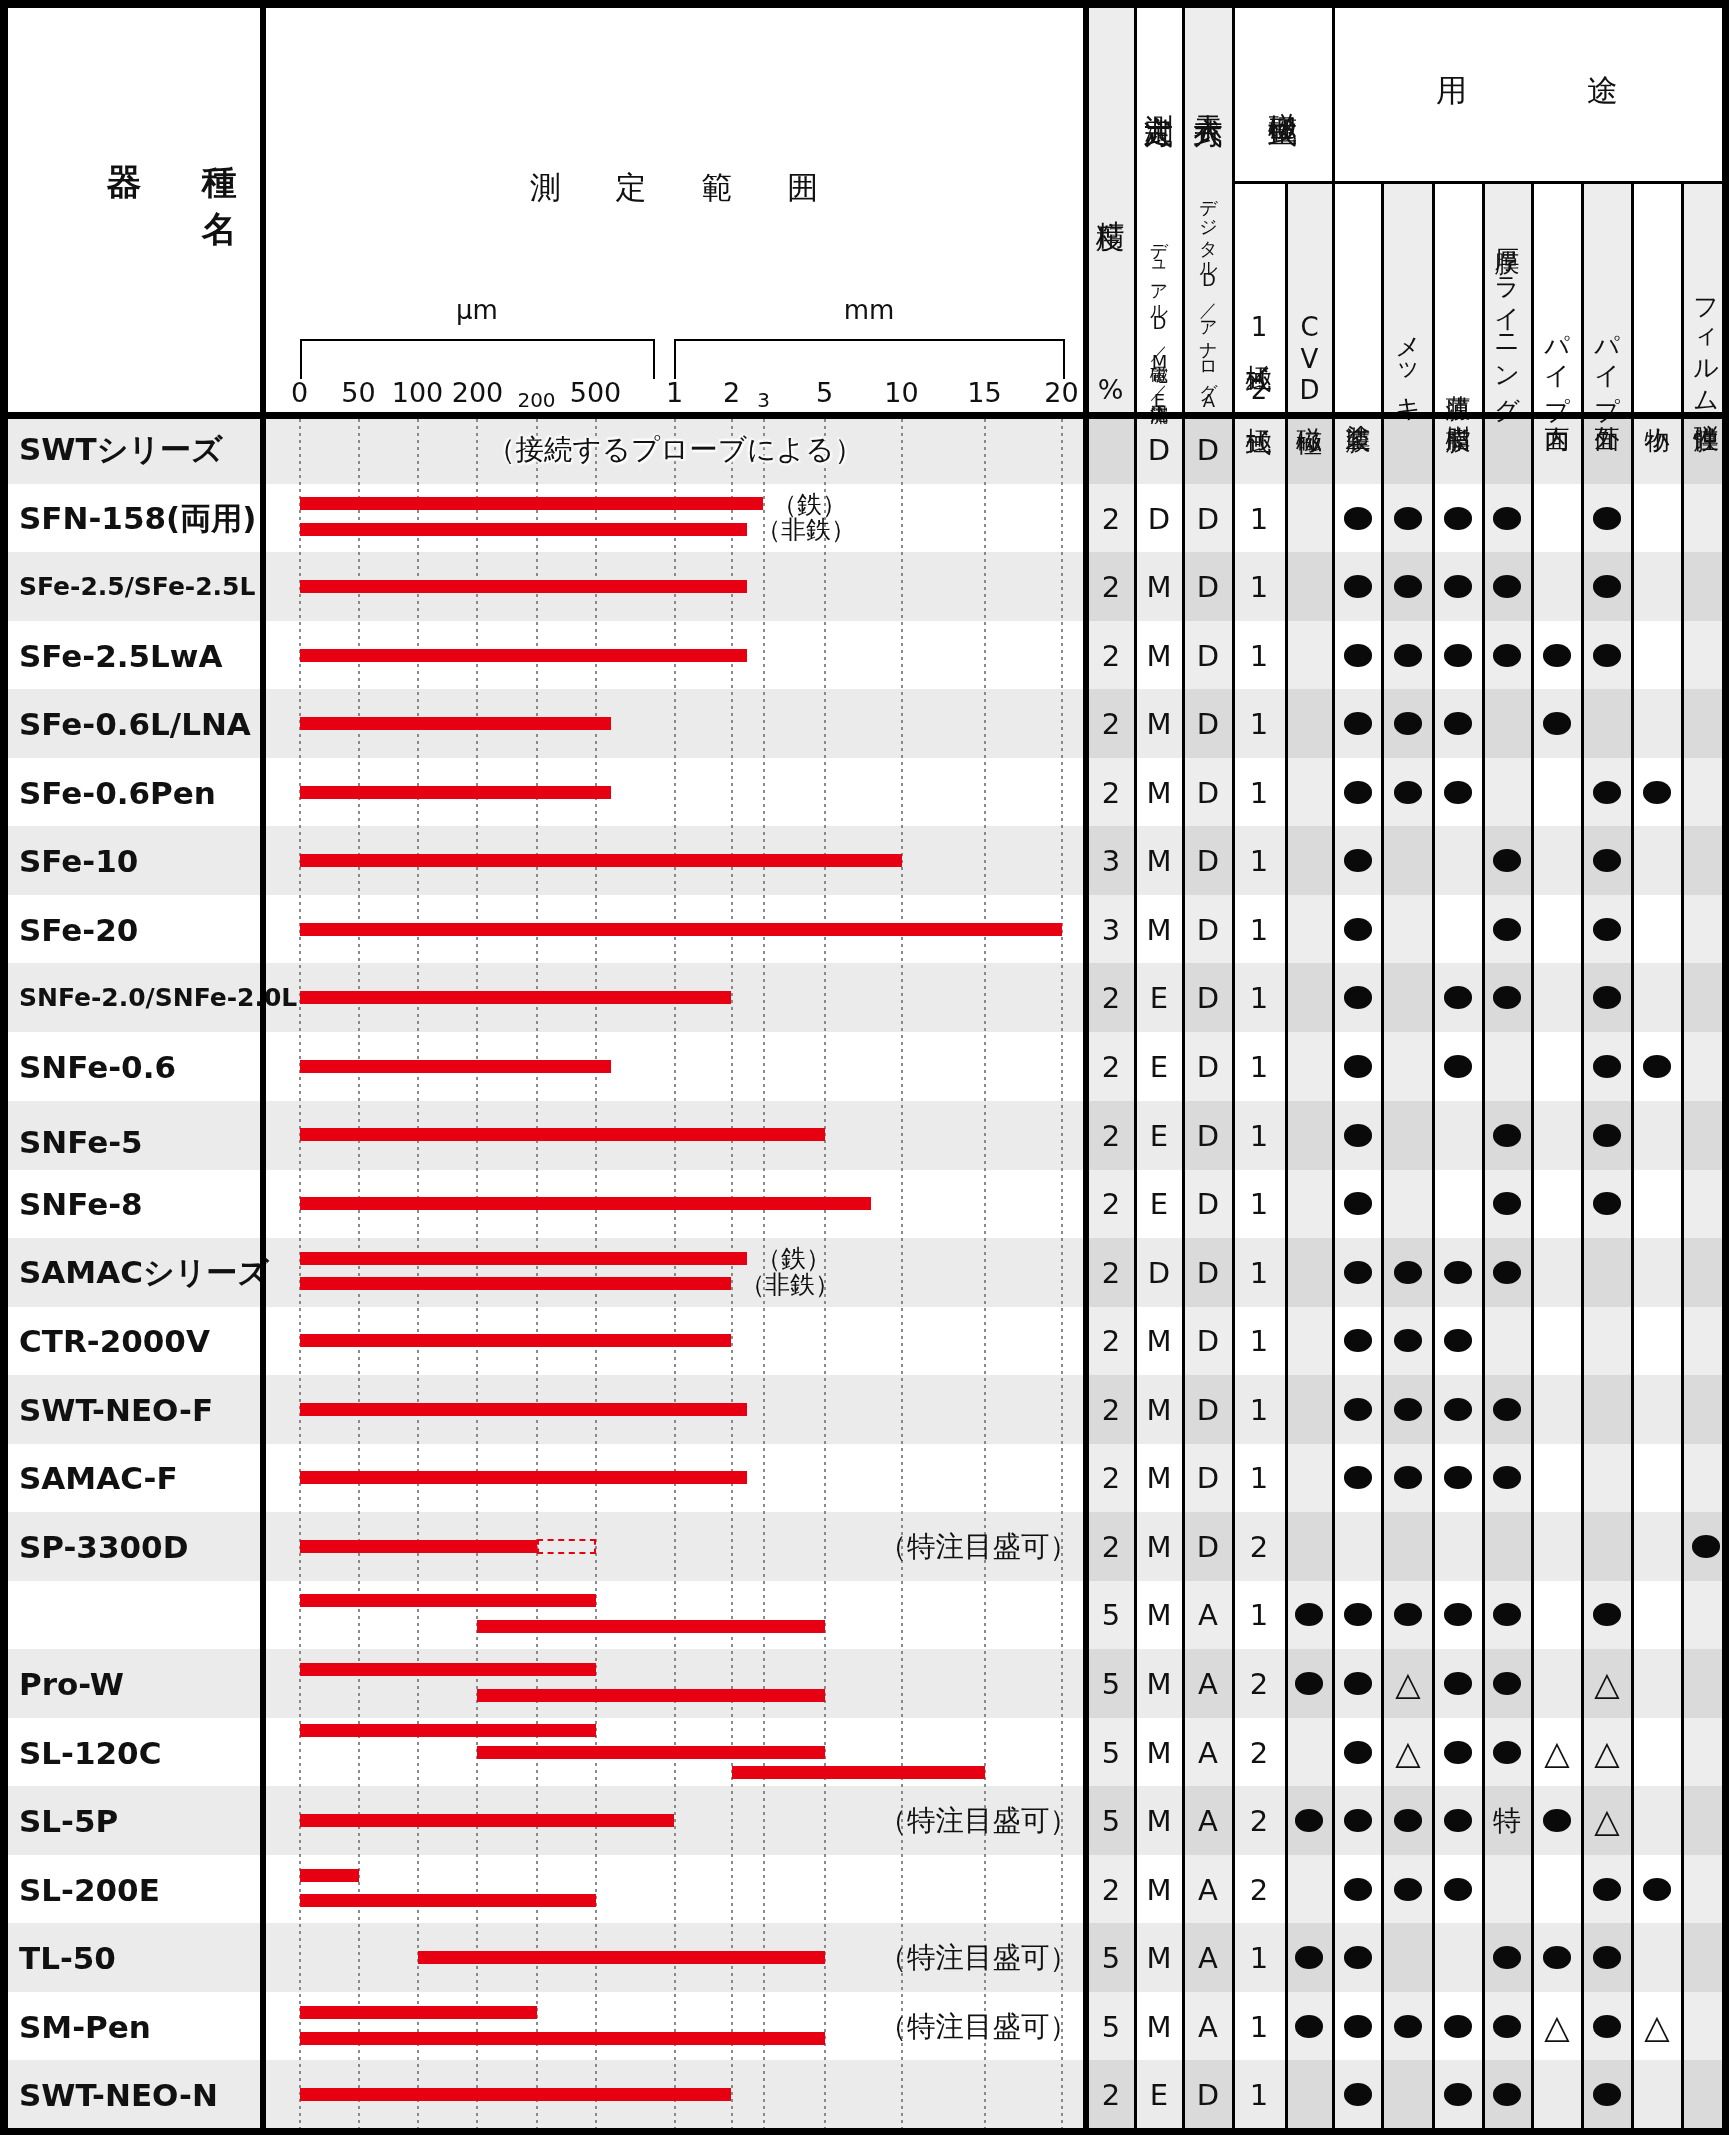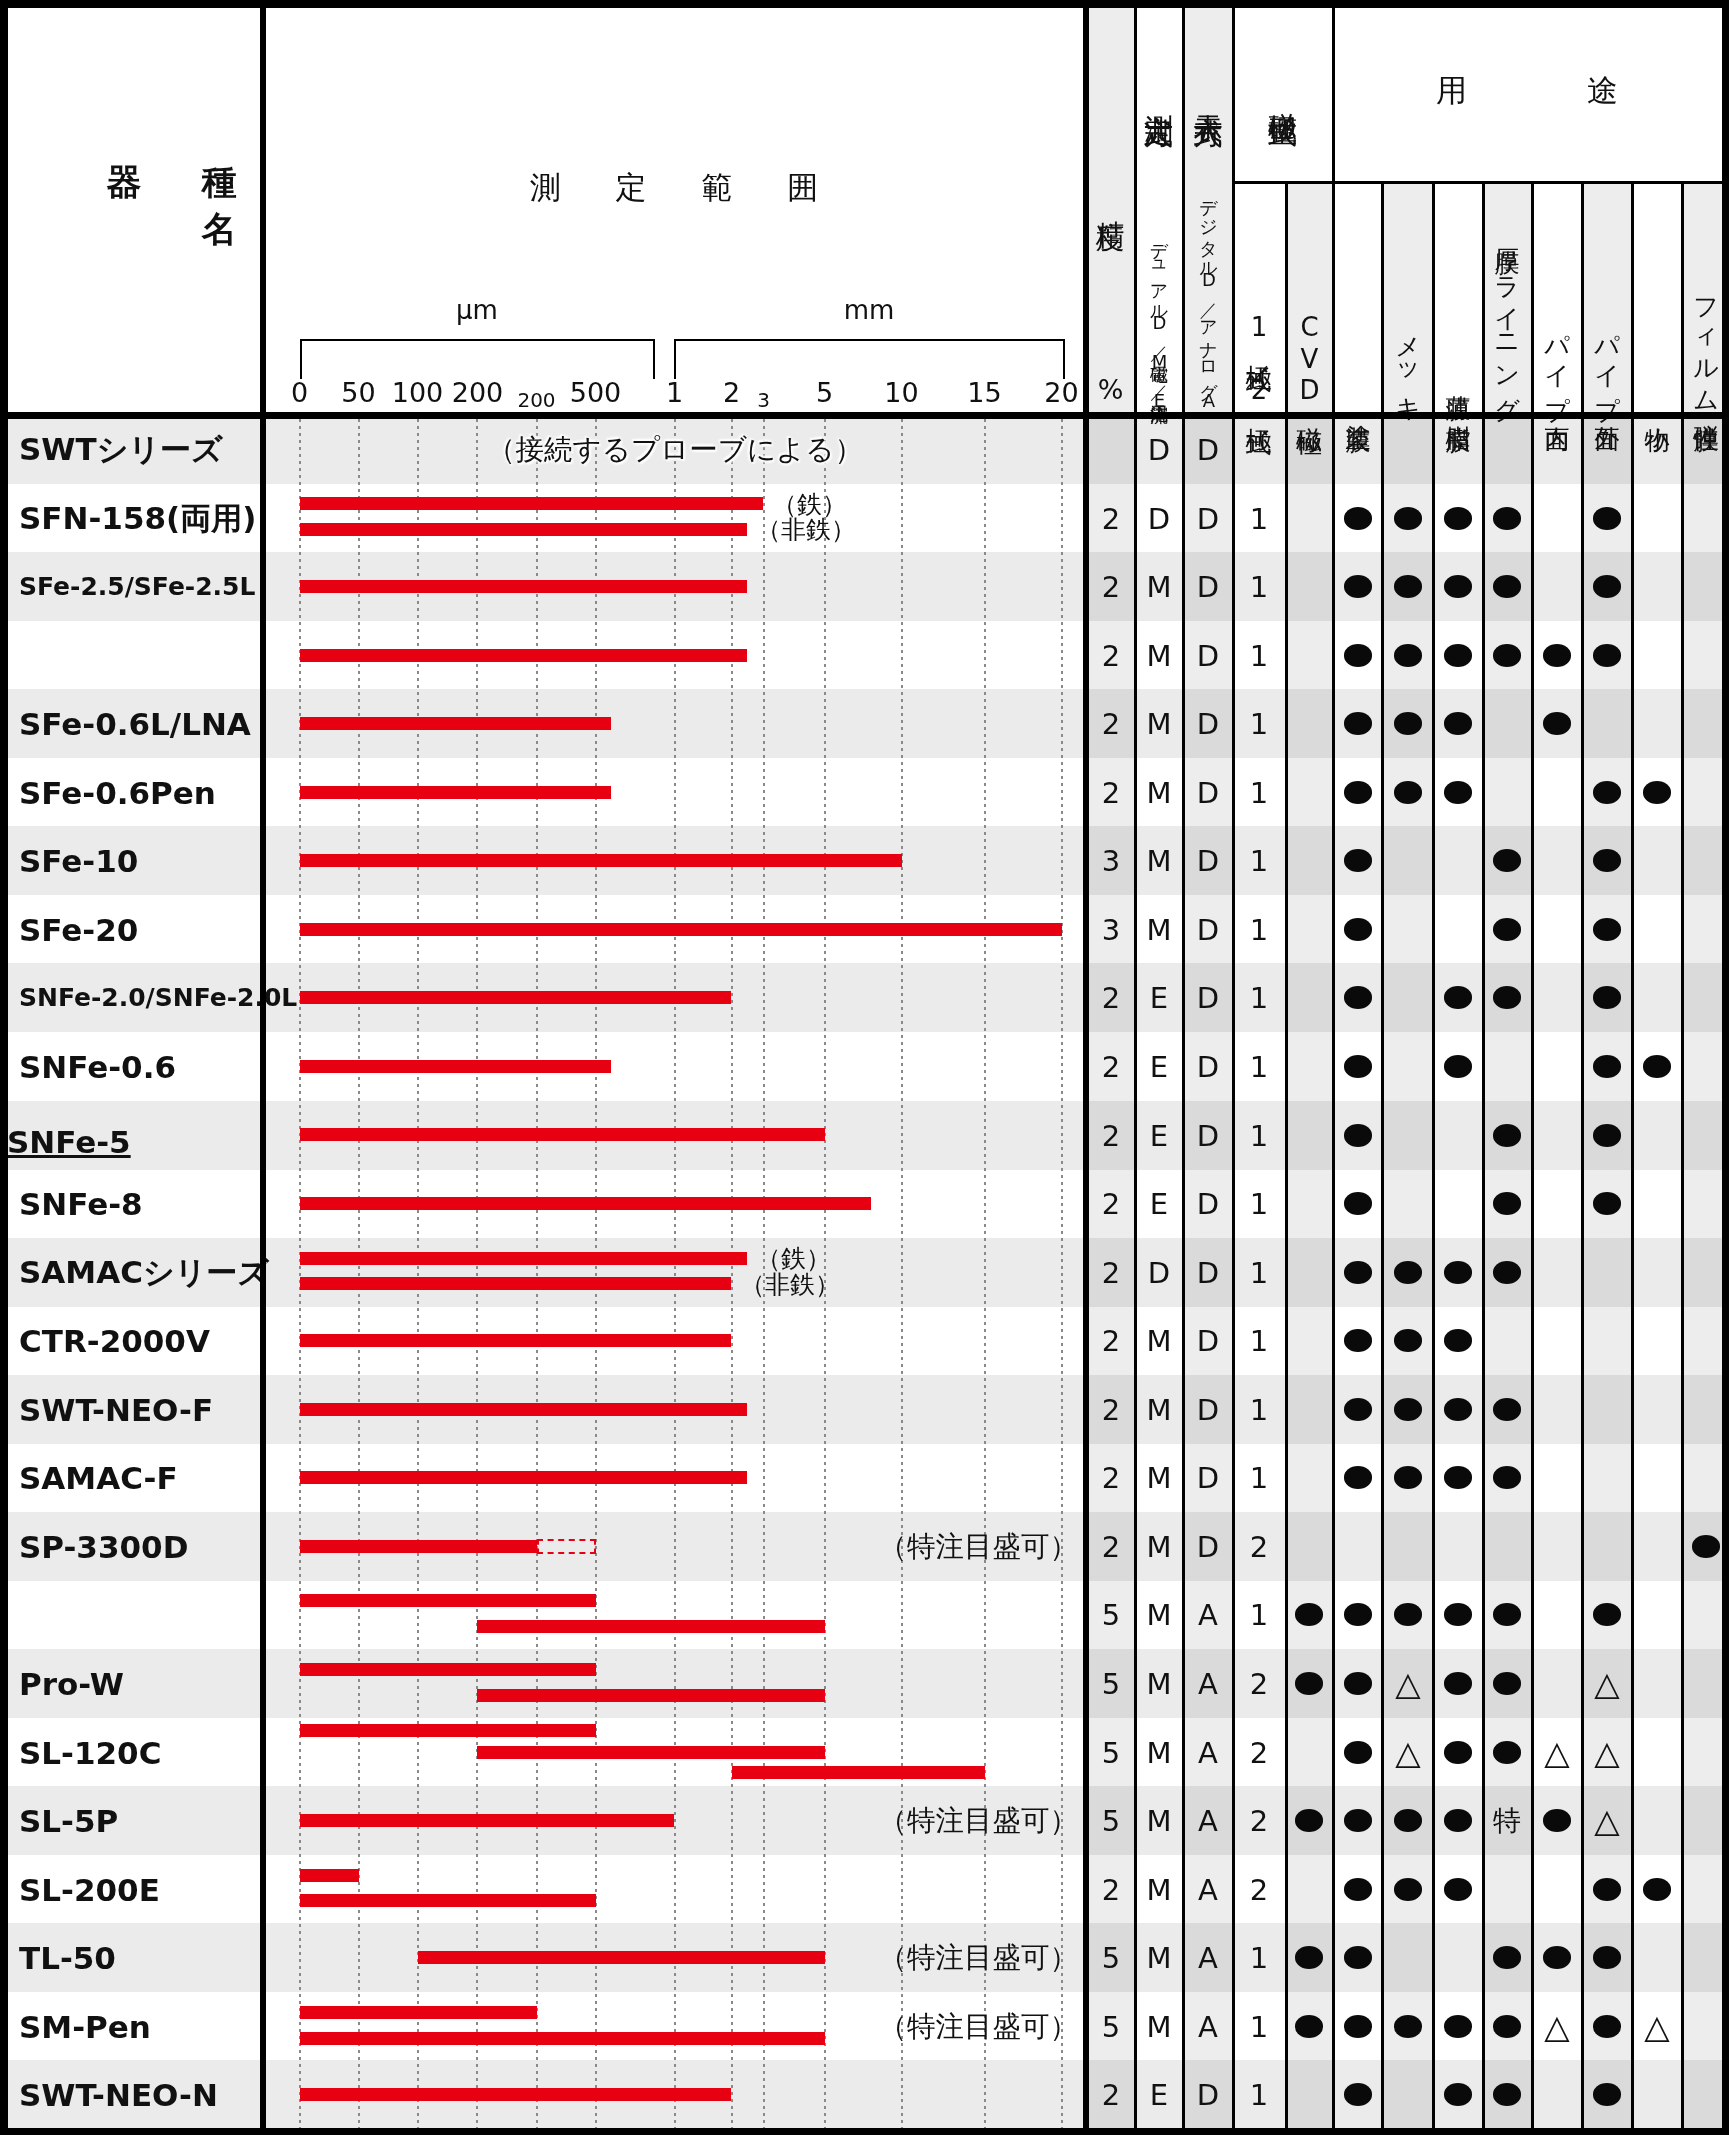--- a/index.html
+++ b/index.html
@@ -177,20 +177,21 @@
     <div class="abs z3 flexc" style="left: 1434px; top: 552px; width: 48px; height: 69px;">
       <div class="abs dot" style="position: static;"></div>
     </div>
     <div class="abs z3 flexc" style="left: 1483px; top: 552px; width: 48px; height: 69px;">
       <div class="abs dot" style="position: static;"></div>
     </div>
     <div class="abs z3 flexc" style="left: 1583px; top: 552px; width: 48px; height: 69px;">
       <div class="abs dot" style="position: static;"></div>
     </div>
     <div class="abs z2 bar" style="left: 300px; top: 580px; width: 447px; height: 13px;"></div>
+    <div class="abs z3 flexl model-name" style="left: 19px; top: 621px; width: 242px; height: 69px;">SFe-2.5LwA</div>
     <div class="abs z3 flexc cell-val" style="left: 1087px; top: 621px; width: 48px; height: 69px;">2</div>
     <div class="abs z3 flexc cell-val" style="left: 1135px; top: 621px; width: 48px; height: 69px;">M</div>
     <div class="abs z3 flexc cell-val" style="left: 1184px; top: 621px; width: 48px; height: 69px;">D</div>
     <div class="abs z3 flexc cell-val" style="left: 1235px; top: 621px; width: 48px; height: 69px;">1</div>
     <div class="abs z3 flexc" style="left: 1334px; top: 621px; width: 48px; height: 69px;">
       <div class="abs dot" style="position: static;"></div>
     </div>
     <div class="abs z3 flexc" style="left: 1384px; top: 621px; width: 48px; height: 69px;">
       <div class="abs dot" style="position: static;"></div>
     </div>
@@ -305,21 +306,21 @@
     <div class="abs z3 flexc" style="left: 1434px; top: 1032px; width: 48px; height: 69px;">
       <div class="abs dot" style="position: static;"></div>
     </div>
     <div class="abs z3 flexc" style="left: 1583px; top: 1032px; width: 48px; height: 69px;">
       <div class="abs dot" style="position: static;"></div>
     </div>
     <div class="abs z3 flexc" style="left: 1633px; top: 1032px; width: 48px; height: 69px;">
       <div class="abs dot" style="position: static;"></div>
     </div>
     <div class="abs z2 bar" style="left: 300px; top: 1060px; width: 311px; height: 13px;"></div>
-    <div class="abs z3 flexl model-name" style="left: 7px; top: 1101px; width: 242px; height: 82px; text-decoration: underline;">SNFe-5</div>
+    <div class="abs z3 flexl model-name" style="left: 19px; top: 1101px; width: 242px; height: 82px;">SNFe-5</div>
     <div class="abs z3 flexc cell-val" style="left: 1087px; top: 1101px; width: 48px; height: 69px;">2</div>
     <div class="abs z3 flexc cell-val" style="left: 1135px; top: 1101px; width: 48px; height: 69px;">E</div>
     <div class="abs z3 flexc cell-val" style="left: 1184px; top: 1101px; width: 48px; height: 69px;">D</div>
     <div class="abs z3 flexc cell-val" style="left: 1235px; top: 1101px; width: 48px; height: 69px;">1</div>
     <div class="abs z3 flexc" style="left: 1334px; top: 1101px; width: 48px; height: 69px;">
       <div class="abs dot" style="position: static;"></div>
     </div>
     <div class="abs z3 flexc" style="left: 1483px; top: 1101px; width: 48px; height: 69px;">
       <div class="abs dot" style="position: static;"></div>
     </div>

